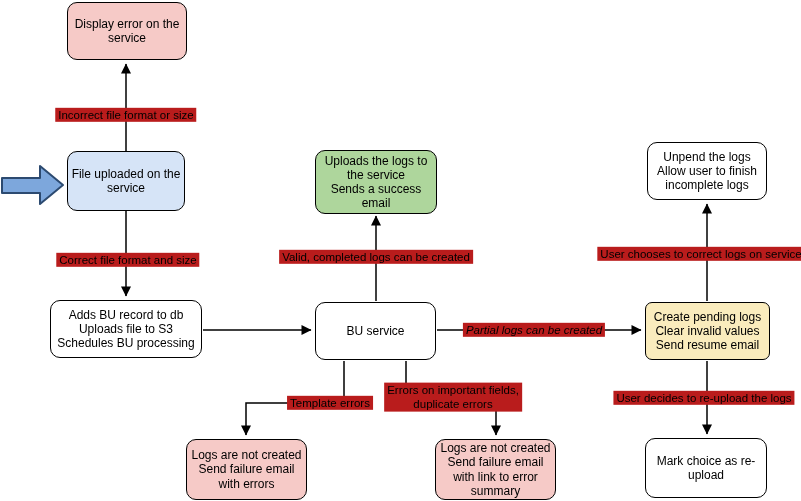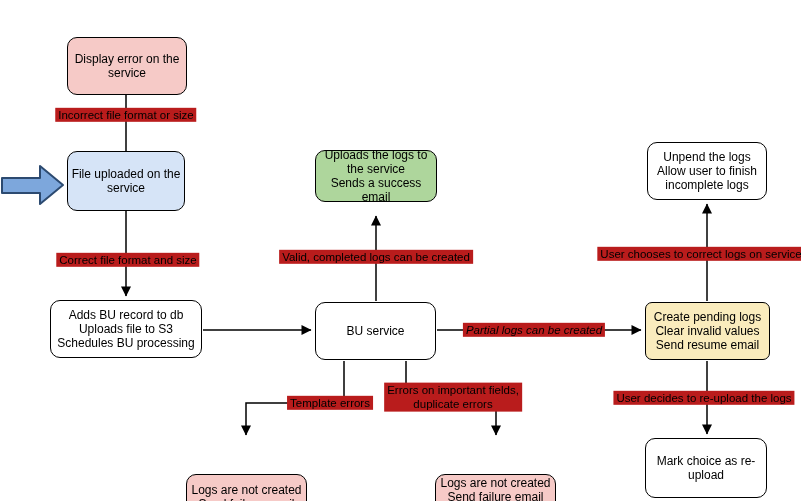--- a/index.html
+++ b/index.html
@@ -6,21 +6,21 @@
   #canvas { position:relative; width:801px; height:501px; background:#ffffff; overflow:hidden; color:#000; }
   #edges { position:absolute; left:0; top:0; width:801px; height:501px; }
   .node {
     position:absolute; box-sizing:border-box;
     border:1.6px solid #000000; border-radius:10px;
     display:flex; align-items:center; justify-content:center;
     text-align:center; white-space:pre-line;
     font-size:12px; line-height:1.18; padding:2px 3px;
     background:#ffffff;
   }
-  .fill-pink   { background:#f6cac7;margin-top:35px; }
+  .fill-pink   { background:#f6cac7; }
   .fill-blue   { background:#d6e4f7; }
   .fill-green  { background:#aed69c; }
   .fill-yellow { background:#faecbd;border-radius:7px; }
   .fill-white  { background:#ffffff; }
   .elabel {
     position:absolute; transform:translate(-50%,-50%);
     background:#b91c1c; padding:0 3px;
     font-size:11.5px; line-height:1.25;
     white-space:pre; text-align:center;
   }
@@ -50,21 +50,21 @@
     <polygon points="2,178 40,178 40,166 63,185 40,204 40,193 2,193" fill="#7da7dc" stroke="#2c4a70" stroke-width="2" stroke-linejoin="round"></polygon>
   </svg>
 
   <div class="node fill-pink" style="left:67px;  top:2px;   width:120px; height:58px;">Display error on the
 service</div>
   <div class="node fill-blue" style="left:67px;  top:151px; width:118px; height:60px;">File uploaded on the
 service</div>
   <div class="node fill-white" style="left:50px;  top:300px; width:152px; height:58px;">Adds BU record to db
 Uploads file to S3
 Schedules BU processing</div>
-  <div class="node fill-green" style="left:315px; top:150px; width:122px; height:52px;">Uploads the logs to
+  <div class="node fill-green" style="left:315px; top:150px; width:122px; height:64px;">Uploads the logs to
 the service
 Sends a success
 email</div>
   <div class="node fill-white" style="left:315px; top:302px; width:121px; height:58px;">BU service</div>
   <div class="node fill-white" style="left:647px; top:142px; width:120px; height:58px;">Unpend the logs
 Allow user to finish
 incomplete logs</div>
   <div class="node fill-yellow" style="left:645px; top:302px; width:125px; height:58px;">Create pending logs
 Clear invalid values
 Send resume email</div>

